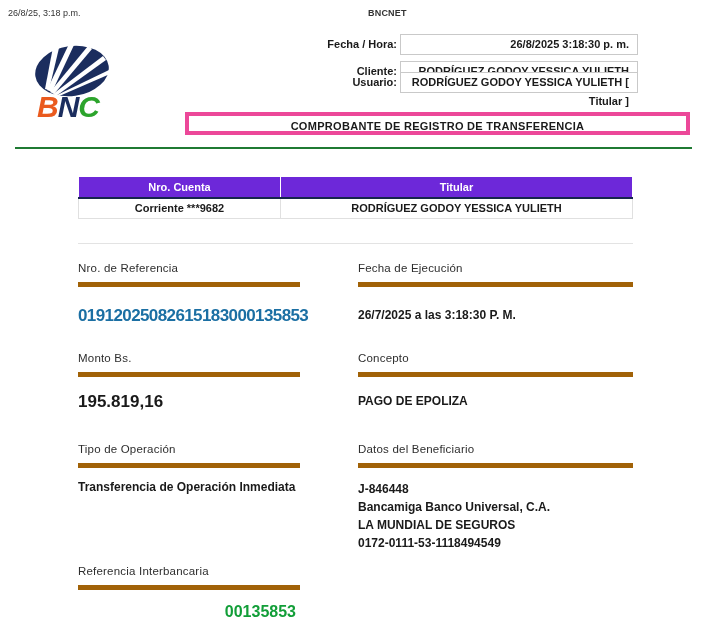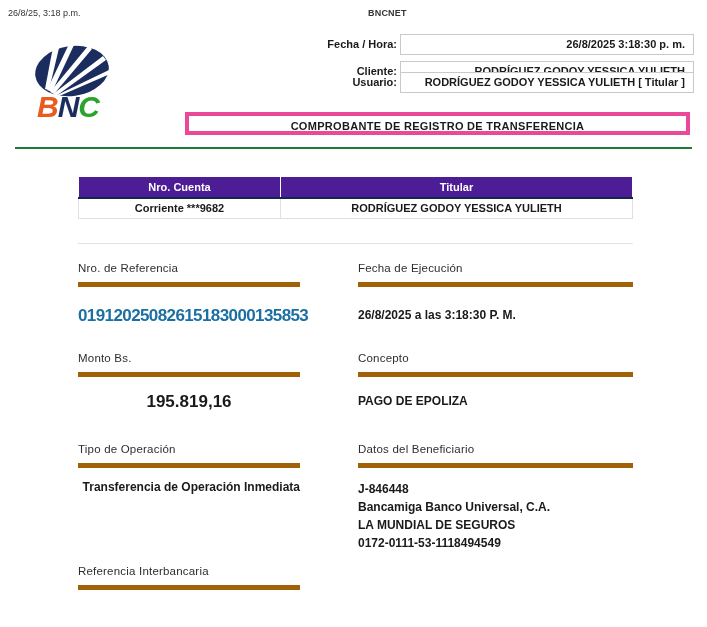--- a/index.html
+++ b/index.html
@@ -12,48 +12,48 @@
 
   
   .logo { position: absolute; left: 33px; top: 44px; width: 90px; text-align: left; }
   .logo-text { margin-top: -12px; margin-left: 4px; font-size: 30px; font-weight: bold; font-style: italic; letter-spacing: -1px; line-height: 1; }
   .logo-b { color: #ea5a1e; }
   .logo-n { color: #1b2d5e; }
   .logo-c { color: #2ca42c; }
 
   
   .hdr-label { position: absolute; font-size: 11px; font-weight: bold; color: #1a1a1a; text-align: right; width: 110px; left: 287px; line-height: 21px; }
-  .hdr-box { position: absolute; left: 400px; width: 294px; height: 21px; border: 1px solid #c9c9c9; font-size: 11px; font-weight: bold; line-height: 19px; text-align: right; padding-right: 8px; color: #1a1a1a; background: #fff; }
+  .hdr-box { position: absolute; left: 400px; width: 238px; height: 21px; border: 1px solid #c9c9c9; font-size: 11px; font-weight: bold; line-height: 19px; text-align: right; padding-right: 8px; color: #1a1a1a; background: #fff; }
   .row1 { top: 34px; } .row2 { top: 61px; } .row3 { top: 72px; }
 
   .title-box { position: absolute; left: 185px; top: 112px; width: 505px; height: 23px; border: 4px solid #ec4899; font-size: 11px; font-weight: bold; text-align: center; line-height: 21px; letter-spacing: .3px; color: #1a1a1a; }
 
   .green-rule { position: absolute; left: 15px; top: 147px; width: 677px; height: 2px; background: #1f7a33; }
 
   
   .acct-table { position: absolute; left: 78px; top: 176px; width: 555px; border-collapse: collapse; table-layout: fixed; }
-  .acct-table th { background: #4c1d95; color: #ffffff; font-size: 11px; font-weight: bold; height: 21px; border: 1px solid #ffffff; border-bottom: 2px solid #16254e; text-align: center; }
+  .acct-table th { background: #6d28d9; color: #ffffff; font-size: 11px; font-weight: bold; height: 21px; border: 1px solid #ffffff; border-bottom: 2px solid #16254e; text-align: center; }
   .acct-table td { font-size: 11px; font-weight: bold; height: 21px; text-align: center; border: 1px solid #e0e0e0; color: #1a1a1a; }
   .col-account { width: 202px; }
 
   .faint-rule { position: absolute; left: 78px; top: 243px; width: 555px; height: 1px; background: #e3e3e3; }
 
   
   .cell { position: absolute; }
   .cell-label { font-size: 11.5px; color: #2e2e2e; padding-bottom: 8px; border-bottom: 5px solid #a16207; letter-spacing: .2px; }
   .cell-value { font-weight: bold; font-size: 12px; color: #1a1a1a; }
   .left-col { left: 78px; width: 222px; }
   .right-col { left: 358px; width: 275px; }
   .sec1 { top: 262px; } .sec2 { top: 352px; } .sec3 { top: 443px; } .sec4 { top: 565px; }
 
   .v-ref { margin-top: 19px; font-size: 17px; letter-spacing: -0.6px; color: #1b6fa3; white-space: nowrap; }
   .v-exec { margin-top: 21px; }
-  .v-amount { margin-top: 15px; font-size: 17px; text-align: center; }
+  .v-amount { margin-top: 15px; font-size: 17px; text-align: left; }
   .v-concept { margin-top: 17px; }
-  .v-optype { margin-top: 12px; text-align: right; }
+  .v-optype { margin-top: 12px; }
   .v-benef { margin-top: 12px; line-height: 18px; font-size: 12px; }
   .v-interbank { margin-top: 13px; font-size: 16px; color: #129e38; text-align: right; padding-right: 4px; }
 </style>
 </head>
 <body>
 
 <div class="print-date">26/8/25, 3:18 p.m.</div>
 <div class="print-title">BNCNET</div>
 
 <div class="logo">
@@ -102,21 +102,21 @@
 
 <div class="faint-rule"></div>
 
 <div class="cell left-col sec1">
   <div class="cell-label">Nro. de Referencia</div>
   <div class="cell-value v-ref">01912025082615183000135853</div>
 </div>
 
 <div class="cell right-col sec1">
   <div class="cell-label">Fecha de Ejecución</div>
-  <div class="cell-value v-exec">26/8/2025 a las 3:18:30 P. M.</div>
+  <div class="cell-value v-exec">26/7/2025 a las 3:18:30 P. M.</div>
 </div>
 
 <div class="cell left-col sec2">
   <div class="cell-label">Monto Bs.</div>
   <div class="cell-value v-amount">195.819,16</div>
 </div>
 
 <div class="cell right-col sec2">
   <div class="cell-label">Concepto</div>
   <div class="cell-value v-concept">PAGO DE EPOLIZA</div>
@@ -132,13 +132,14 @@
   <div class="cell-value v-benef">
     <div>J-846448</div>
     <div>Bancamiga Banco Universal, C.A.</div>
     <div>LA MUNDIAL DE SEGUROS</div>
     <div>0172-0111-53-1118494549</div>
   </div>
 </div>
 
 <div class="cell left-col sec4">
   <div class="cell-label">Referencia Interbancaria</div>
+  <div class="cell-value v-interbank">00135853</div>
 </div>
 
 </body></html>

